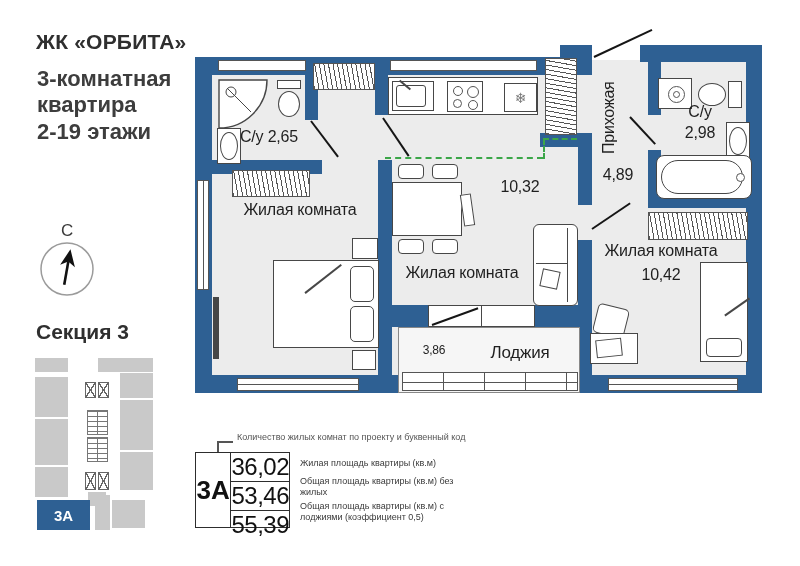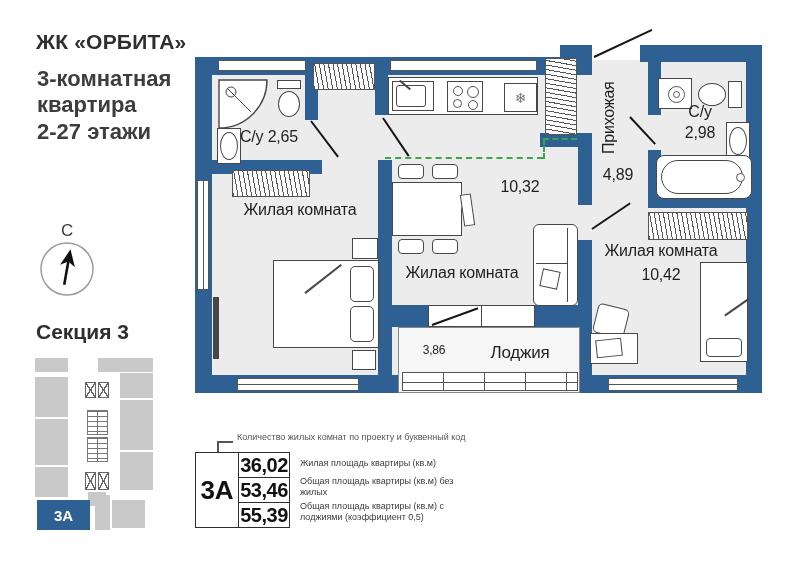--- a/index.html
+++ b/index.html
@@ -48,39 +48,39 @@
                      linear-gradient(to bottom right,transparent calc(50% - .7px),#666 calc(50% - .7px) calc(50% + .7px),transparent calc(50% + .7px));}
   .stairs{position:absolute;background:#fff;border:1px solid #777;box-sizing:border-box;
     background-image:repeating-linear-gradient(to bottom,#777 0 1px,transparent 1px 5px),
       linear-gradient(to right,transparent calc(50% - .5px),#777 calc(50% - .5px) calc(50% + .5px),transparent calc(50% + .5px));}
   
   .ltable{position:absolute;left:195px;top:452px;width:95px;height:76px;border:1.5px solid #2d2d2d;display:flex;box-sizing:border-box;background:#fff;}
   .lcode{width:43px;border-right:1.5px solid #2d2d2d;display:flex;align-items:center;justify-content:center;
          font-size:26px;font-weight:700;color:#111;box-sizing:border-box;}
   .lvals{flex:1;display:flex;flex-direction:column;}
   .lval{flex:1;display:flex;align-items:center;justify-content:center;border-bottom:1.5px solid #2d2d2d;
-        font-size:20px;font-weight:700;letter-spacing:-.5px;color:#111;box-sizing:border-box;}
+        font-size:24px;font-weight:400;letter-spacing:-.5px;color:#111;box-sizing:border-box;}
   .lval:last-child{border-bottom:none;}
   .leglabel{position:absolute;left:300px;width:160px;font-size:9px;line-height:1.25;color:#3a3a3a;}
   .callout{position:absolute;left:237px;top:432px;font-size:9px;color:#555;white-space:nowrap;}
   .cline{position:absolute;background:#555;}
   
   .dot{border:1px solid #555;border-radius:50%;background:#fff;position:absolute;}
   .thin{position:absolute;background:#474747;}
 </style>
 </head>
 <body>
 
 <div class="stage">
 
   <div class="brand">ЖК «ОРБИТА»</div>
   <div class="subtitle">
     <div>3-комнатная</div>
     <div>квартира</div>
-    <div>2-27 этажи</div>
+    <div>2-19 этажи</div>
   </div>
 
   <div class="north">С</div>
   <svg class="abs" style="left:38px;top:240px;" width="58" height="58" viewBox="0 0 58 58">
     <circle cx="29" cy="29" r="26" fill="none" stroke="#9b9b9b" stroke-width="1.5"></circle>
     <g transform="rotate(10 29 29)">
       <line x1="29" y1="45" x2="29" y2="21" stroke="#111" stroke-width="2.6"></line>
       <polygon points="29,9 21.5,26 29,21.5 36.5,26" fill="#111"></polygon>
     </g>
   </svg>

